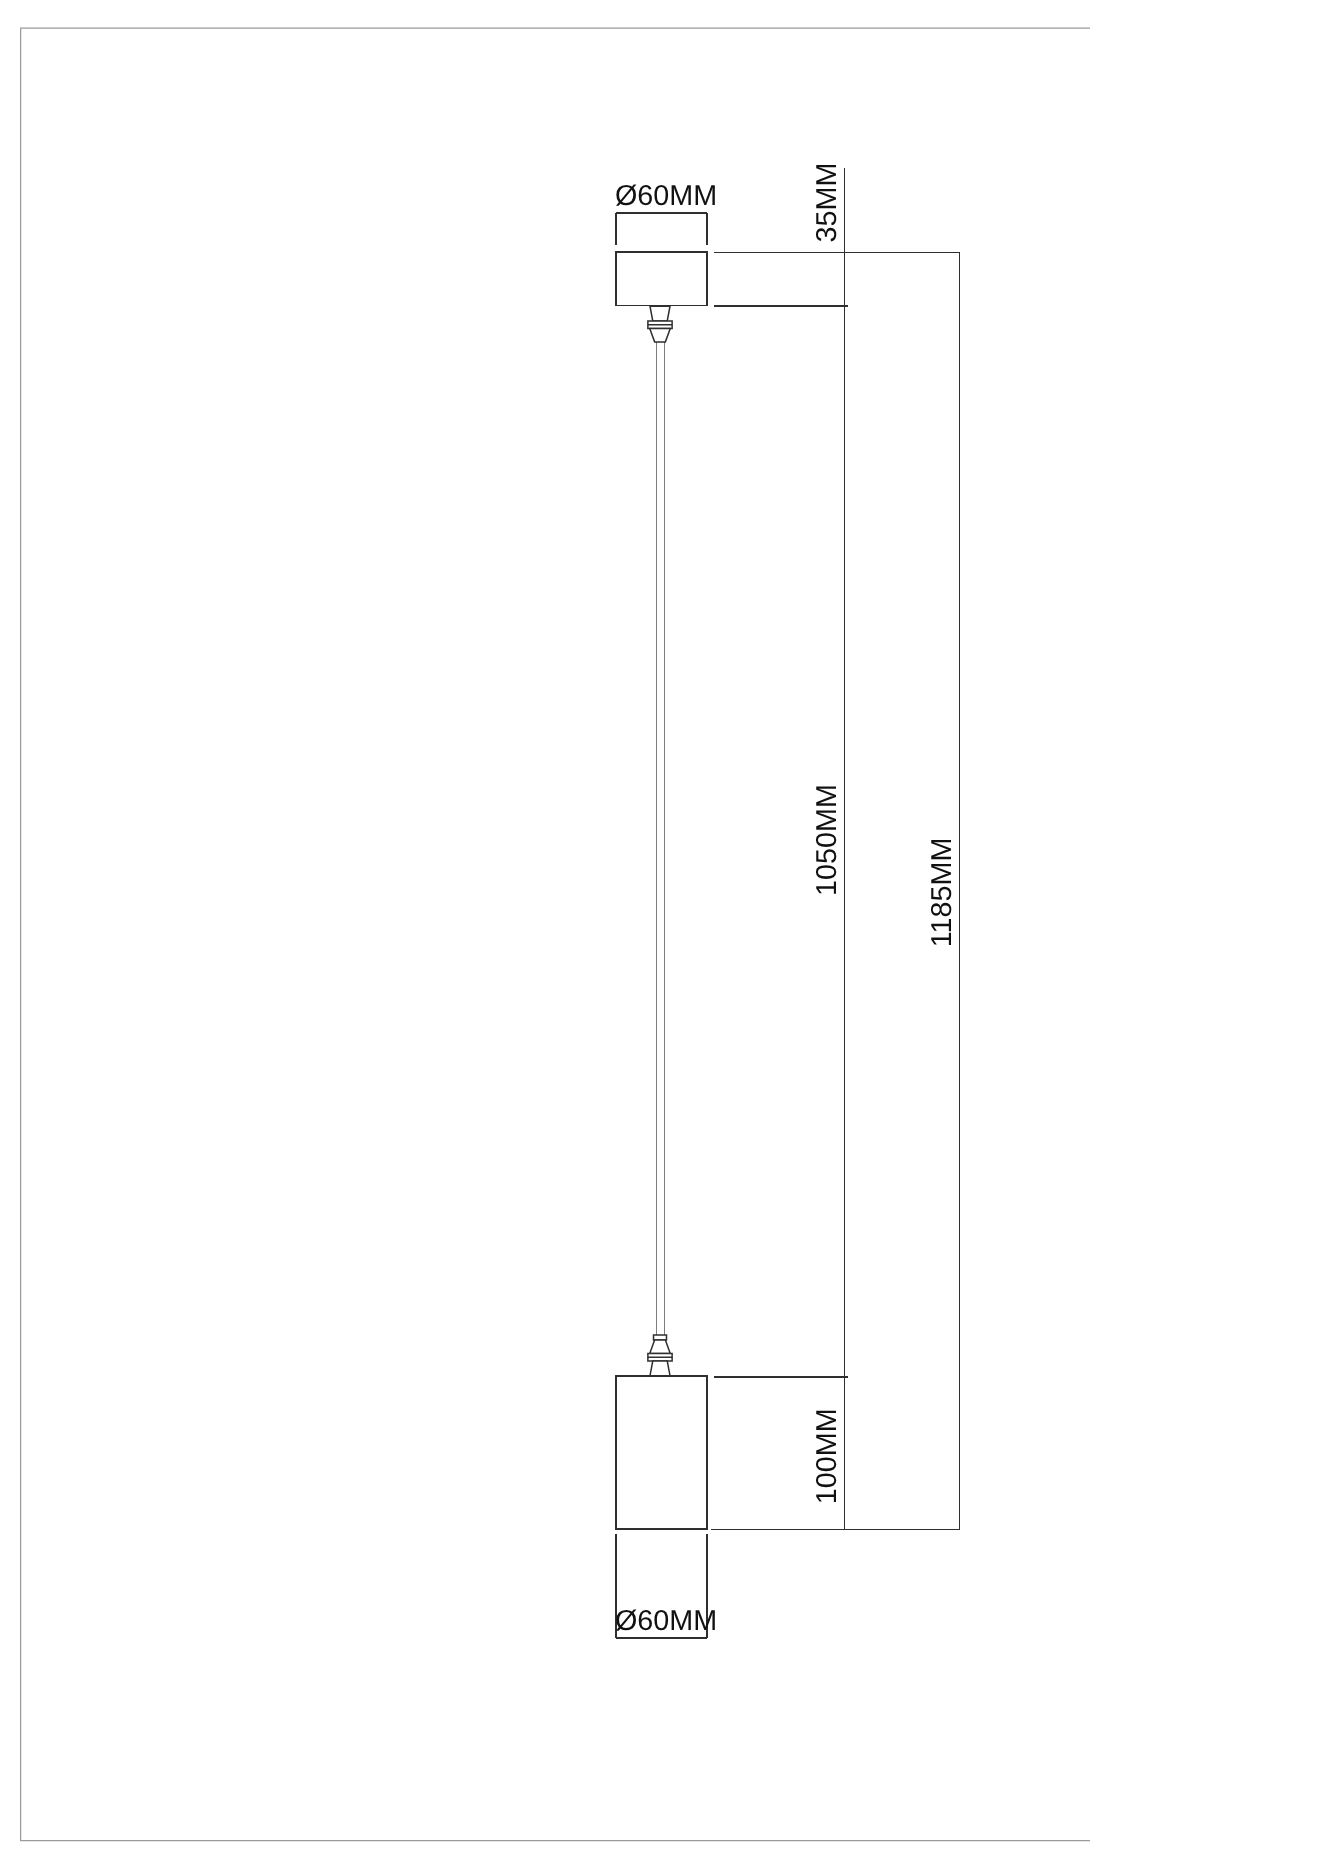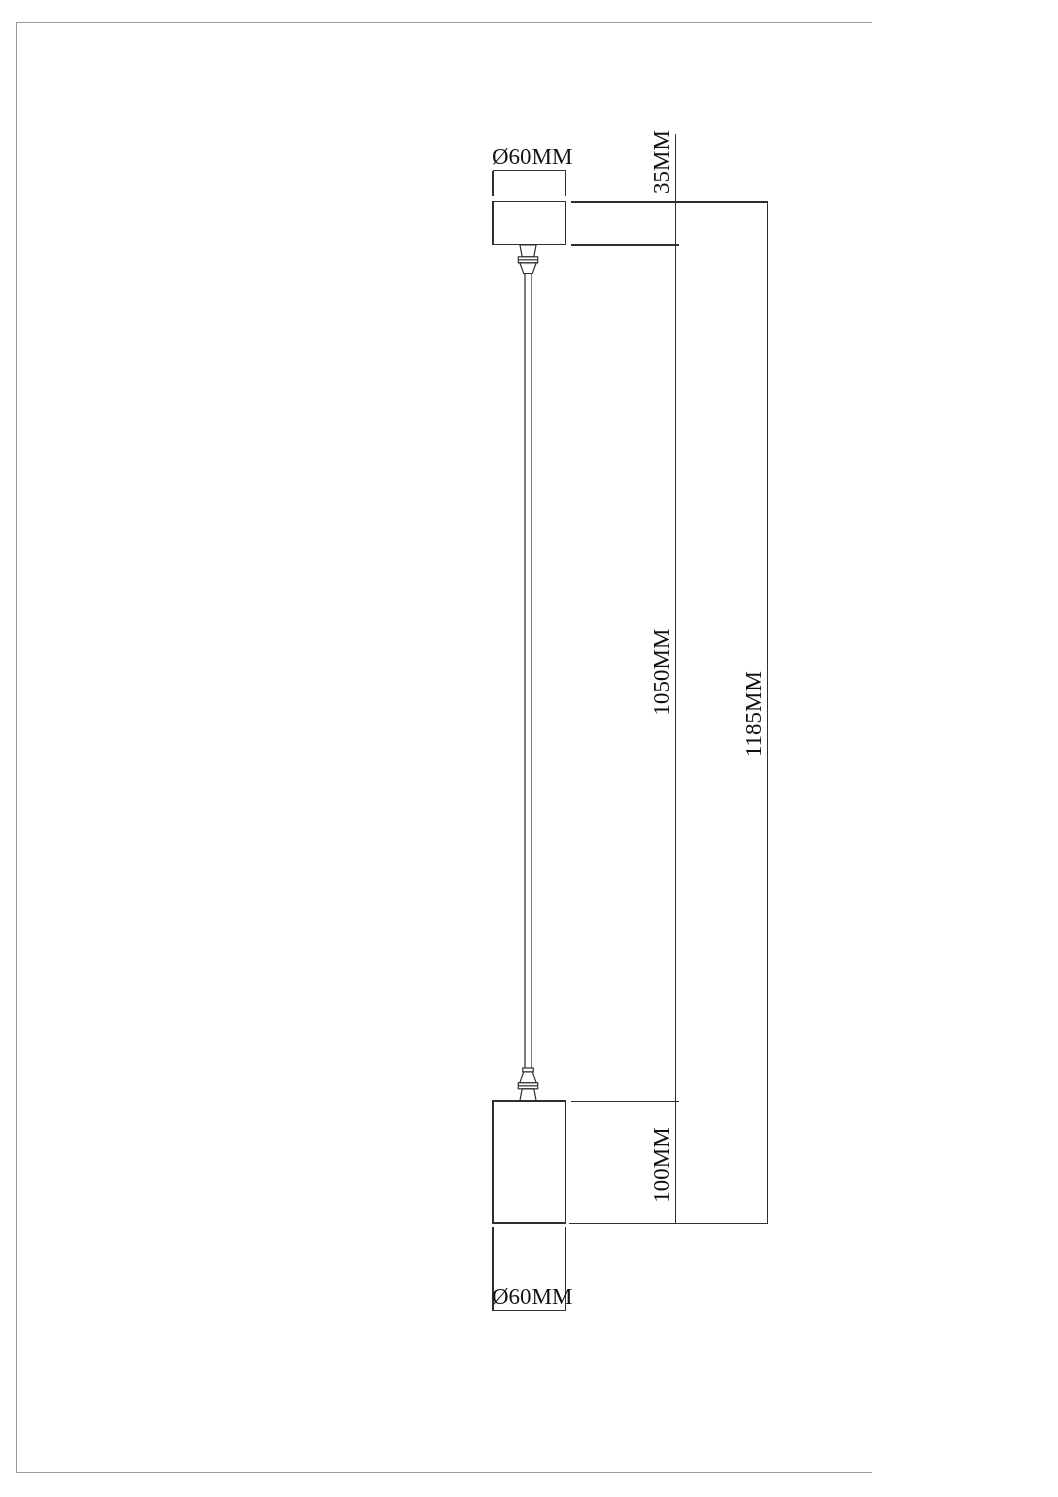--- a/index.html
+++ b/index.html
@@ -5,21 +5,21 @@
   html, body {
     margin: 0;
     padding: 0;
     background: #ffffff;
   }
   .page {
     position: relative;
     width: 844px;
     height: 1497px;
     background: #ffffff;
-    font-family: Liberation Serif, serif;
+    font-family: Liberation Sans, sans-serif;
     overflow: hidden;
     padding-left: 28px;
   }
   .frame {
     position: absolute;
     left: 16px;
     top: 22px;
     width: 1025px;
     height: 1451px;
     border: 1.5px solid #9a9a9a;

